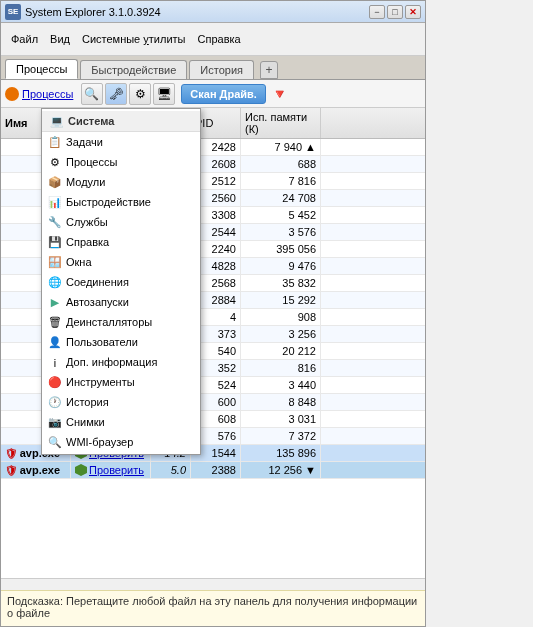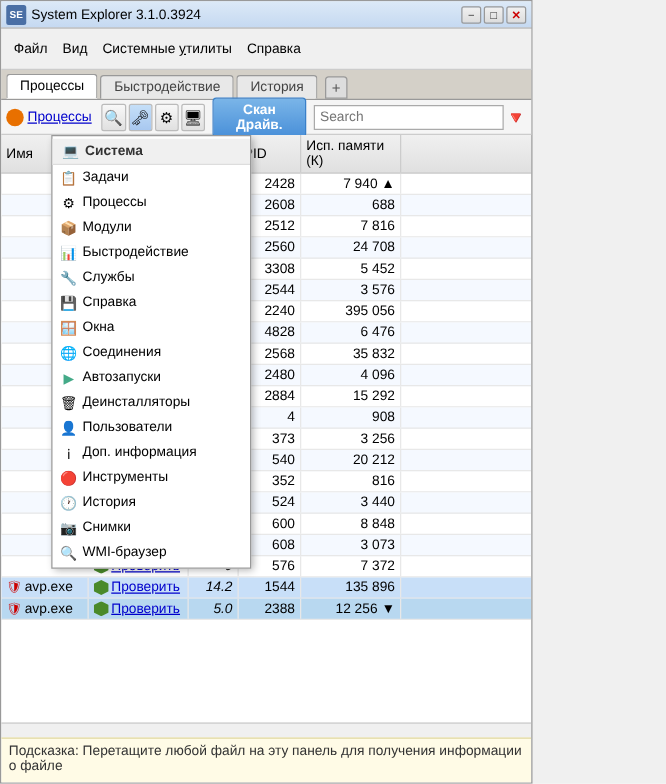--- a/index.html
+++ b/index.html
@@ -222,21 +222,21 @@
       text-overflow: ellipsis;
       white-space: nowrap;
     }
     .td.link {
       color: #0000cc;
       text-decoration: underline;
       cursor: pointer;
     }
     .td.right { text-align: right; }
 
-    .col-name { width: 70px; flex-shrink: 0; }
+    .col-name { width: 70px; flex-shrink: 0; font-weight: bold; }
     .col-sec { width: 80px; flex-shrink: 0; }
     .col-cpu { width: 40px; flex-shrink: 0; font-style: italic; }
     .col-pid { width: 50px; flex-shrink: 0; }
     .col-mem { width: 80px; flex-shrink: 0; }
 
     
     .shield {
       width: 12px; height: 12px;
       background: #4a8a2a;
       clip-path: polygon(50% 0%, 100% 25%, 100% 75%, 50% 100%, 0% 75%, 0% 25%);
@@ -350,21 +350,20 @@
   <div class="toolbar">
     <span style="display:flex;align-items:center;margin-right:2px;">
       <span style="width:14px;height:14px;background:#e87000;border-radius:50%;display:inline-block;margin-right:3px;"></span>
       <span class="toolbar-label">Процессы</span>
     </span>
     <div class="toolbar-btn" title="Search">🔍</div>
     <div class="toolbar-btn active">🗝</div>
     <div class="toolbar-btn">⚙</div>
     <div class="toolbar-btn">🖥</div>
     <button class="scan-btn">Скан Драйв.</button>
-    <input class="search-box" type="text" placeholder="Search" style="">
     <div class="filter-icon">🔻</div>
   </div>
 
   <div class="main-content">
 
     <div class="dropdown-menu">
       <div class="dm-header">
         <div class="dm-icon">💻</div>
         <span>Система</span>
       </div>
@@ -493,35 +492,28 @@
           <div class="td col-sec shield-cell link"><span class="shield"></span>Проверить</div>
           <div class="td col-cpu right">0</div>
           <div class="td col-pid right">2240</div>
           <div class="td col-mem right">395 056</div>
         </div>
         <div class="table-row">
           <div class="td col-name"></div>
           <div class="td col-sec shield-cell link"><span class="shield"></span>Проверить</div>
           <div class="td col-cpu right">2.8</div>
           <div class="td col-pid right">4828</div>
-          <div class="td col-mem right">6 476</div>
+          <div class="td col-mem right">9 476</div>
         </div>
         <div class="table-row">
           <div class="td col-name"></div>
           <div class="td col-sec shield-cell link"><span class="shield"></span>Проверить</div>
           <div class="td col-cpu right">0</div>
           <div class="td col-pid right">2568</div>
           <div class="td col-mem right">35 832</div>
-        </div>
-        <div class="table-row">
-          <div class="td col-name"></div>
-          <div class="td col-sec shield-cell link"><span class="shield"></span>Проверить</div>
-          <div class="td col-cpu right">0</div>
-          <div class="td col-pid right">2480</div>
-          <div class="td col-mem right">4 096</div>
         </div>
         <div class="table-row">
           <div class="td col-name"></div>
           <div class="td col-sec shield-cell link"><span class="shield"></span>Проверить</div>
           <div class="td col-cpu right">4.3</div>
           <div class="td col-pid right">2884</div>
           <div class="td col-mem right">15 292</div>
         </div>
         <div class="table-row">
           <div class="td col-name"></div>
@@ -563,21 +555,21 @@
           <div class="td col-sec shield-cell link"><span class="shield"></span>Проверить</div>
           <div class="td col-cpu right">0</div>
           <div class="td col-pid right">600</div>
           <div class="td col-mem right">8 848</div>
         </div>
         <div class="table-row">
           <div class="td col-name"></div>
           <div class="td col-sec shield-cell link"><span class="shield"></span>Проверить</div>
           <div class="td col-cpu right">0</div>
           <div class="td col-pid right">608</div>
-          <div class="td col-mem right">3 073</div>
+          <div class="td col-mem right">3 031</div>
         </div>
         <div class="table-row">
           <div class="td col-name"></div>
           <div class="td col-sec shield-cell link"><span class="shield"></span>Проверить</div>
           <div class="td col-cpu right">0</div>
           <div class="td col-pid right">576</div>
           <div class="td col-mem right">7 372</div>
         </div>
         <div class="table-row highlight">
           <div class="td col-name" style="display:flex;align-items:center;">

